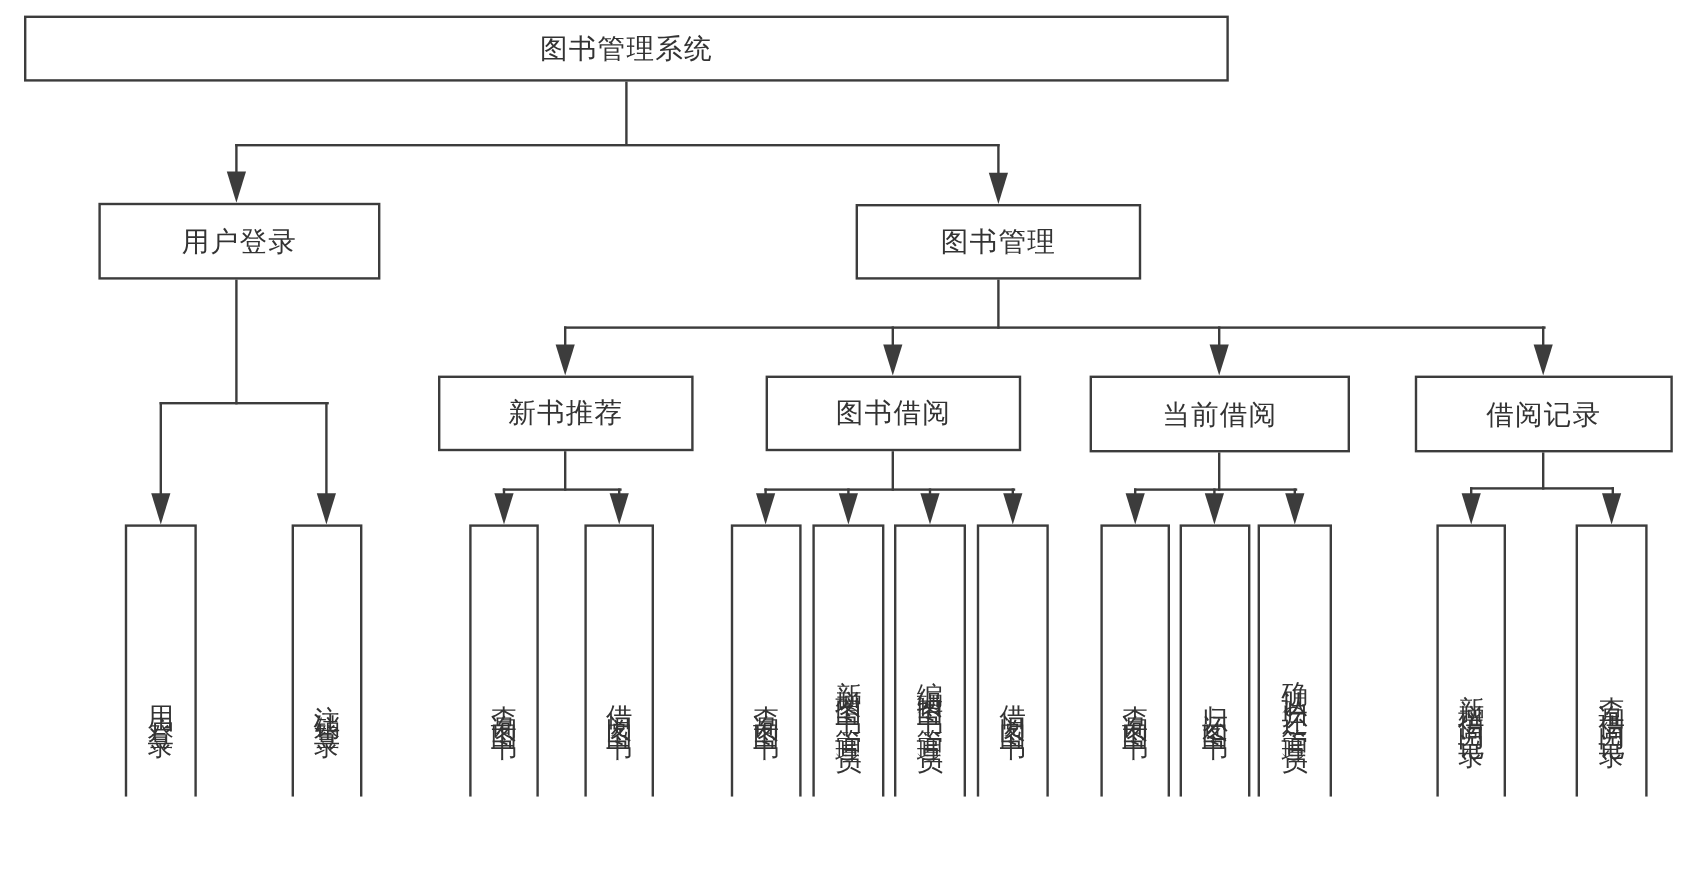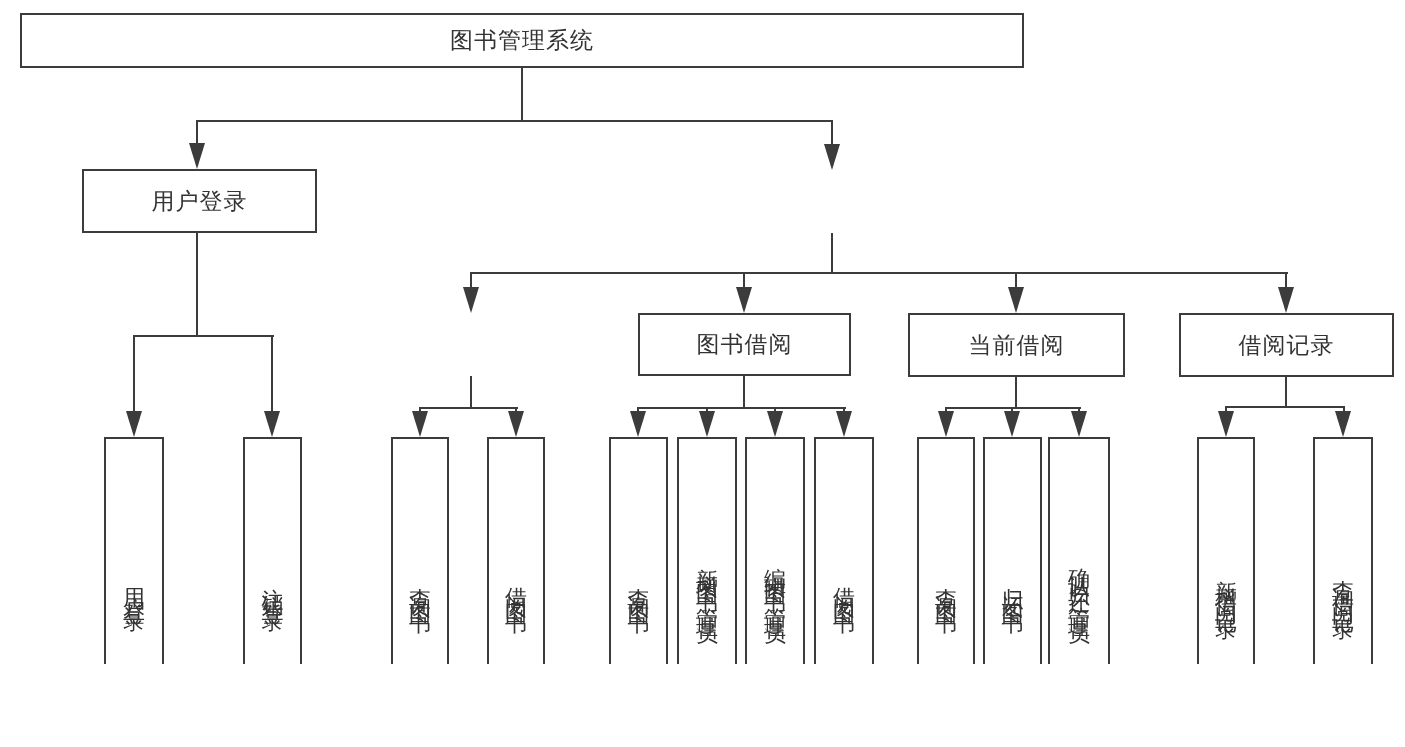--- a/index.html
+++ b/index.html
@@ -66,39 +66,45 @@
   <div class="vl" style="left:521px;top:68px;height:53px;"></div>
   <div class="hl" style="left:196px;top:120px;width:637px;"></div>
   <div class="vl" style="left:196px;top:120px;height:26px;"></div>
   <div class="vl" style="left:831px;top:120px;height:27px;"></div>
   <div class="arr" style="left:189px;top:143px;"></div>
   <div class="arr" style="left:824px;top:144px;"></div>
 
   <div class="box" style="left:82px;top:169px;width:235px;height:64px;">
     <span class="lbl">用户登录</span>
   </div>
+  <div class="box" style="left:713px;top:170px;width:238px;height:63px;">
+    <span class="lbl">图书管理</span>
+  </div>
 
   <div class="vl" style="left:196px;top:233px;height:104px;"></div>
   <div class="hl" style="left:133px;top:335px;width:141px;"></div>
   <div class="vl" style="left:133px;top:335px;height:79px;"></div>
   <div class="vl" style="left:271px;top:335px;height:79px;"></div>
   <div class="arr" style="left:126px;top:411px;"></div>
   <div class="arr" style="left:264px;top:411px;"></div>
 
   <div class="vl" style="left:831px;top:233px;height:41px;"></div>
   <div class="hl" style="left:470px;top:272px;width:818px;"></div>
   <div class="vl" style="left:470px;top:272px;height:18px;"></div>
   <div class="vl" style="left:743px;top:272px;height:18px;"></div>
   <div class="vl" style="left:1015px;top:272px;height:18px;"></div>
   <div class="vl" style="left:1285px;top:272px;height:18px;"></div>
   <div class="arr" style="left:463px;top:287px;"></div>
   <div class="arr" style="left:736px;top:287px;"></div>
   <div class="arr" style="left:1008px;top:287px;"></div>
   <div class="arr" style="left:1278px;top:287px;"></div>
 
+  <div class="box" style="left:365px;top:313px;width:213px;height:63px;">
+    <span class="lbl">新书推荐</span>
+  </div>
   <div class="box" style="left:638px;top:313px;width:213px;height:63px;">
     <span class="lbl">图书借阅</span>
   </div>
   <div class="box" style="left:908px;top:313px;width:217px;height:64px;">
     <span class="lbl">当前借阅</span>
   </div>
   <div class="box" style="left:1179px;top:313px;width:215px;height:64px;">
     <span class="lbl">借阅记录</span>
   </div>
 

